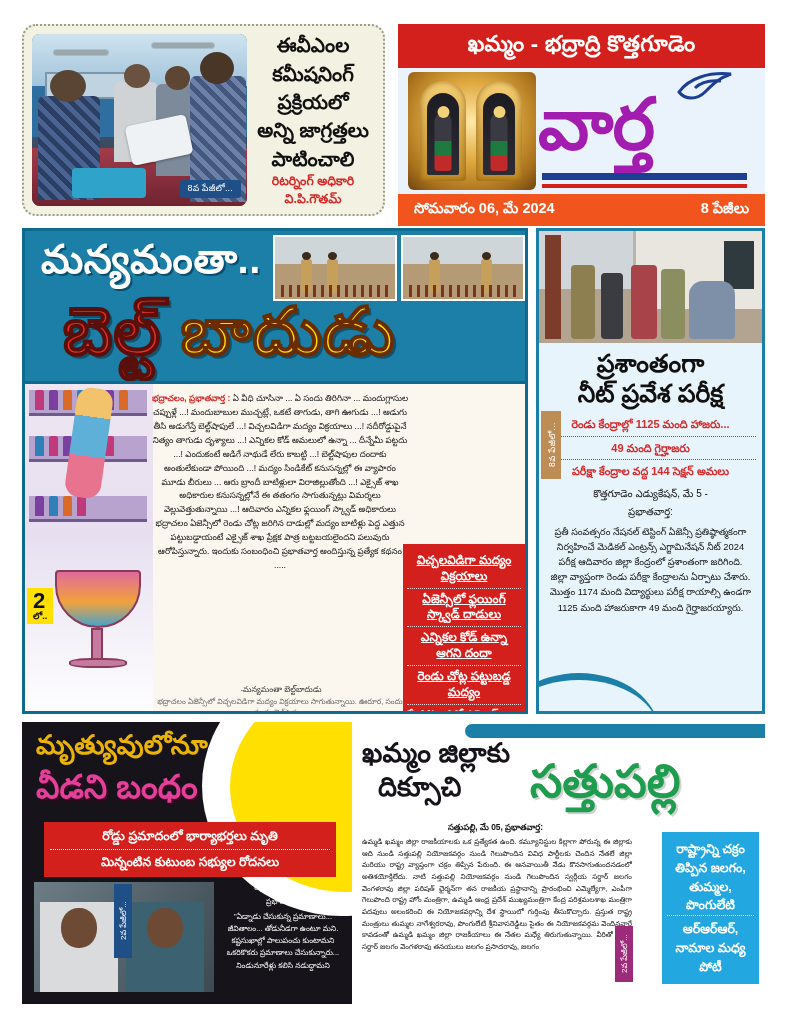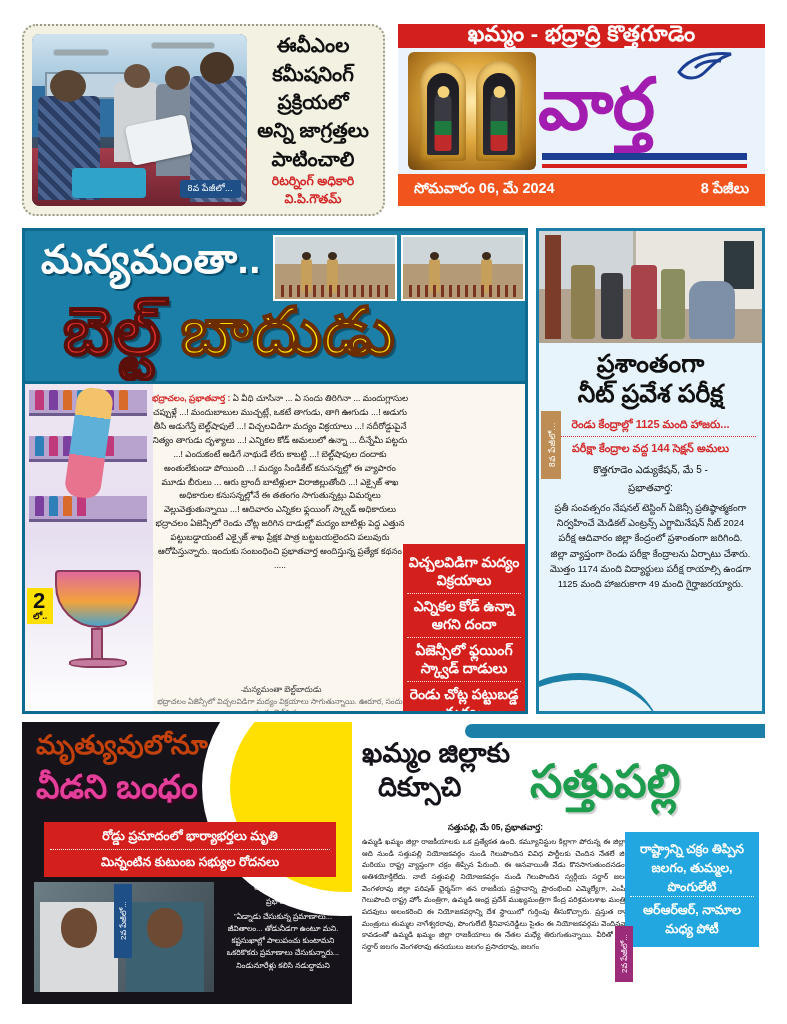--- a/index.html
+++ b/index.html
@@ -44,21 +44,21 @@
   }
   .promo-cap{
     flex:1; text-align:center; padding:0 4px 0 8px; line-height:1.42;
   }
   .promo-cap .l{ display:block; font-size:20px; color:#111; font-weight:700; }
   .promo-cap .r{ display:block; font-size:12.5px; color:#d42a2a; font-weight:700; }
 
   
   .masthead{ position:absolute; left:398px; top:24px; width:367px; height:192px; }
   .mh-top{
-    background:#d4201c; color:#fff; text-align:center; height:24px;
+    background:#d4201c; color:#fff; text-align:center; height:44px;
     display:flex; align-items:center; justify-content:center;
     font-size:22px; font-weight:700; letter-spacing:.3px;
   }
   .mh-mid{ height:126px; background:#eaf3fb; display:flex; align-items:center; }
   .deity{
     width:128px; height:118px; margin-left:10px; position:relative;
     background:radial-gradient(circle at 50% 42%, #ffe9a8 0%, #e0a93f 42%, #a8711c 78%, #6e4410 100%);
     border-radius:6px;
   }
   .arch{ position:absolute; top:9px; width:46px; height:100px; background:linear-gradient(180deg,#f6d075,#c08b23); border-radius:23px 23px 4px 4px; box-shadow:inset 0 0 6px rgba(120,70,10,.7); }
@@ -134,21 +134,21 @@
   .lead-credit{
     position:absolute; left:128px; top:300px; width:256px; text-align:center;
     font-size:7.6px; line-height:1.5; color:#6b6b6b;
   }
   .lead-credit .t{ display:block; color:#333; font-size:8px; }
 
   .bullets{
     position:absolute; right:6px; top:160px; width:122px; background:#d4201c; color:#fff;
     padding:6px 4px; text-align:center;
   }
-  .bullets .b{ font-size:14px; line-height:1.32; padding:3px 0; font-weight:700; }
+  .bullets .b{ font-size:12px; line-height:1.32; padding:3px 0; font-weight:700;text-decoration:underline; }
   .bullets .b + .b{ border-top:1px dotted rgba(255,255,255,.85); }
 
   
   .rcol{
     position:absolute; left:536px; top:228px; width:229px; height:486px;
     background:#e8f4fb; border:3px solid #1b7fa8; overflow:hidden;
   }
   .rc-photo{ position:absolute; left:0; top:0; width:100%; height:112px; background:linear-gradient(180deg,#cfd5d8 0 52%,#b3a391 52% 100%); overflow:hidden; }
   .rc-photo .bldg{ position:absolute; right:0; top:0; width:58%; height:70%; background:#e9e6df; border-left:3px solid #b9b4a8; }
   .rc-photo .door{ position:absolute; right:8px; top:10px; width:30px; height:48px; background:#2f3a3f; }
@@ -172,21 +172,21 @@
   }
   .rc-wave{ position:absolute; left:-40px; bottom:-22px; width:160px; height:60px; border-top:7px solid #1b7fa8; border-radius:50%/100% 100% 0 0; }
 
   
   .bl{
     position:absolute; left:22px; top:722px; width:330px; height:282px;
     background:#17131a; overflow:hidden;
   }
   .bl-swoosh{ position:absolute; right:-130px; top:-66px; width:280px; height:260px; background:#ffffff; border-radius:50%; }
   .bl-swoosh2{ position:absolute; right:-108px; top:-40px; width:230px; height:210px; background:#ffe000; border-radius:50%; }
-  .bl-h1{ position:absolute; left:14px; top:8px; font-size:27px; font-weight:700; color:#c2410c; }
+  .bl-h1{ position:absolute; left:14px; top:8px; font-size:27px; font-weight:700; color:#eab308; }
   .bl-h2{ position:absolute; left:14px; top:46px; font-size:33px; font-weight:700; color:#e43f9a; text-shadow:2px 2px 0 #3a0320; }
   .bl-red{
     position:absolute; left:10px; top:100px; width:292px; background:#d4201c; color:#fff;
     text-align:center; padding:5px 6px; font-size:12.5px; font-weight:700; line-height:1.5;margin-left:12px;
   }
   .bl-red .d{ border-top:1px dotted #fff; padding-top:3px; margin-top:3px; display:block; }
   .bl-photo{ position:absolute; left:12px; top:160px; width:180px; height:110px; background:linear-gradient(120deg,#6c7d86,#3d4a52); overflow:hidden; }
   .bl-photo .f{ position:absolute; bottom:0; width:78px; height:90px; }
   .bl-photo .f1{ left:6px; background:#d9dbdc; }
   .bl-photo .f2{ left:92px; background:#3c6272; }
@@ -201,21 +201,21 @@
 
   
   .bc{ position:absolute; left:358px; top:722px; width:407px; height:282px; background:#fff; overflow:hidden; }
   .bc-bar{ position:absolute; right:0; top:2px; width:300px; height:14px; background:#1b7fa8; border-radius:7px 0 0 7px; }
   .bc-h1{ position:absolute; left:4px; top:16px; font-size:27px; font-weight:700; color:#17131a; }
   .bc-h2{ position:absolute; left:20px; top:50px; font-size:27px; font-weight:700; color:#17131a; }
   .bc-h3{ position:absolute; left:172px; top:32px; font-size:46px; font-weight:700; color:#1f9d4e; text-shadow:2px 2px 0 rgba(0,0,0,.18); }
   .bc-src{ position:absolute; left:0; top:100px; width:275px; text-align:center; font-size:8.4px; color:#111; font-weight:700; }
   .bc-body{ position:absolute; left:0; top:114px; width:278px; font-size:7.2px; line-height:1.62; color:#111; text-align:justify; padding:0 4px; }
   .bc-blue{
-    position:absolute; right:6px; top:110px; width:134px; background:#22a7e0; color:#fff;
+    position:absolute; right:6px; top:110px; width:97px; background:#22a7e0; color:#fff;
     text-align:center; padding:8px 5px; font-size:12.5px; font-weight:700; line-height:1.5;
   }
   .bc-blue .d{ border-top:1px dotted #fff; padding-top:4px; margin-top:0; display:block; }
   .bc-ptag{
     position:absolute; right:132px; bottom:22px; width:18px; height:56px; background:#9c2b7a; color:#fff;
     font-size:8px; display:flex; align-items:center; justify-content:center;
     writing-mode:vertical-rl; transform:rotate(180deg);
   }
 </style>
 </head>
@@ -346,22 +346,22 @@
         <span>ఏ వీధి చూసినా ... ఏ సందు తిరిగినా ... మందుగ్లాసుల చప్పుళ్లే ...! మందుబాబుల ముచ్చట్లే, ఒకటే తాగుడు, తాగి ఊగుడు ...! అడుగు తీసి అడుగేస్తే బెల్ట్‌షాపులే ...! విచ్చలవిడిగా మద్యం విక్రయాలు ...! నదీరోడ్డుపైనే నిత్యం తాగుడు దృశ్యాలు ...! ఎన్నికల కోడ్ అమలులో ఉన్నా ... దీన్నేమీ పట్టదు ...! ఎందుకంటే అడిగే నాథుడే లేరు కాబట్టి ...! బెల్ట్‌షాపుల దందాకు అంతులేకుండా పోయింది ...! మద్యం సిండికేట్ కనుసన్నల్లో ఈ వ్యాపారం మూడు బీరులు ... ఆరు బ్రాందీ బాటిళ్లులా విరాజిల్లుతోంది ...! ఎక్సైజ్ శాఖ అధికారుల కనుసన్నల్లోనే ఈ తతంగం సాగుతున్నట్లు విమర్శలు వెల్లువెత్తుతున్నాయి ...! ఆదివారం ఎన్నికల ఫ్లయింగ్ స్క్వాడ్ అధికారులు భద్రాచలం ఏజెన్సీలో రెండు చోట్ల జరిగిన దాడుల్లో మద్యం బాటిళ్లు పెద్ద ఎత్తున పట్టుబడ్డాయంటే ఎక్సైజ్ శాఖ ప్రేక్షక పాత్ర బట్టబయలైందని పలువురు ఆరోపిస్తున్నారు. ఇందుకు సంబంధించి ప్రభాతవార్త అందిస్తున్న ప్రత్యేక కథనం .....</span>
       </div>
 
       <div class="lead-credit">
         <span class="t">-మన్యమంతా బెల్ట్‌బాదుడు</span>
         <span>భద్రాచలం ఏజెన్సీలో విచ్చలవిడిగా మద్యం విక్రయాలు సాగుతున్నాయి. ఊరూర, సందు, సందు బెల్ట్‌షాపులు</span>
       </div>
 
       <div class="bullets">
         <div class="b">విచ్చలవిడిగా మద్యం విక్రయాలు</div>
+        <div class="b">ఏజెన్సీలో ఫ్లయింగ్ స్క్వాడ్ దాడులు</div>
         <div class="b">ఎన్నికల కోడ్ ఉన్నా ఆగని దందా</div>
-        <div class="b">ఏజెన్సీలో ఫ్లయింగ్ స్క్వాడ్ దాడులు</div>
         <div class="b">రెండు చోట్ల పట్టుబడ్డ మద్యం</div>
         <div class="b">ప్రేక్షకపాత్రలో ఎక్సైజ్ శాఖ</div>
         <div class="b">వెల్లువెత్తుతున్న విమర్శలు</div>
       </div>
     </div>
   </div>
 
   <div class="rcol">
     <div class="rc-photo">
       <div class="bldg"></div>
@@ -371,20 +371,21 @@
         <div class="pp p2"></div>
         <div class="pp p3"></div>
         <div class="pp p4"></div>
         <div class="pp p5"></div>
     </div>
     <div class="vtag">8వ పేజీలో...</div>
     <div class="rc-h1">ప్రశాంతంగా</div>
     <div class="rc-h1" style="margin-top:0;">నీట్ ప్రవేశ పరీక్ష</div>
     <div class="rc-sub">
       <span class="dot">రెండు కేంద్రాల్లో 1125 మంది హాజరు...</span>
+      <span class="dot">49 మంది గైర్హాజరు</span>
       <span>పరీక్షా కేంద్రాల వద్ద 144 సెక్షన్ అమలు</span>
     </div>
     <div class="rc-date">కొత్తగూడెం ఎడ్యుకేషన్, మే 5 -</div>
     <div class="rc-src">ప్రభాతవార్త:</div>
     <div class="rc-text">ప్రతీ సంవత్సరం నేషనల్ టెస్టింగ్ ఏజెన్సీ ప్రతిష్ఠాత్మకంగా నిర్వహించే మెడికల్ ఎంట్రన్స్ ఎగ్జామినేషన్ నీట్ 2024 పరీక్ష ఆదివారం జిల్లా కేంద్రంలో ప్రశాంతంగా జరిగింది. జిల్లా వ్యాప్తంగా రెండు పరీక్షా కేంద్రాలను ఏర్పాటు చేశారు. మొత్తం 1174 మంది విద్యార్థులు పరీక్ష రాయాల్సి ఉండగా 1125 మంది హాజరుకాగా 49 మంది గైర్హాజరయ్యారు.</div>
     <div class="rc-wave"></div>
   </div>
 
   <div class="bl">
     <div class="bl-swoosh"></div>

